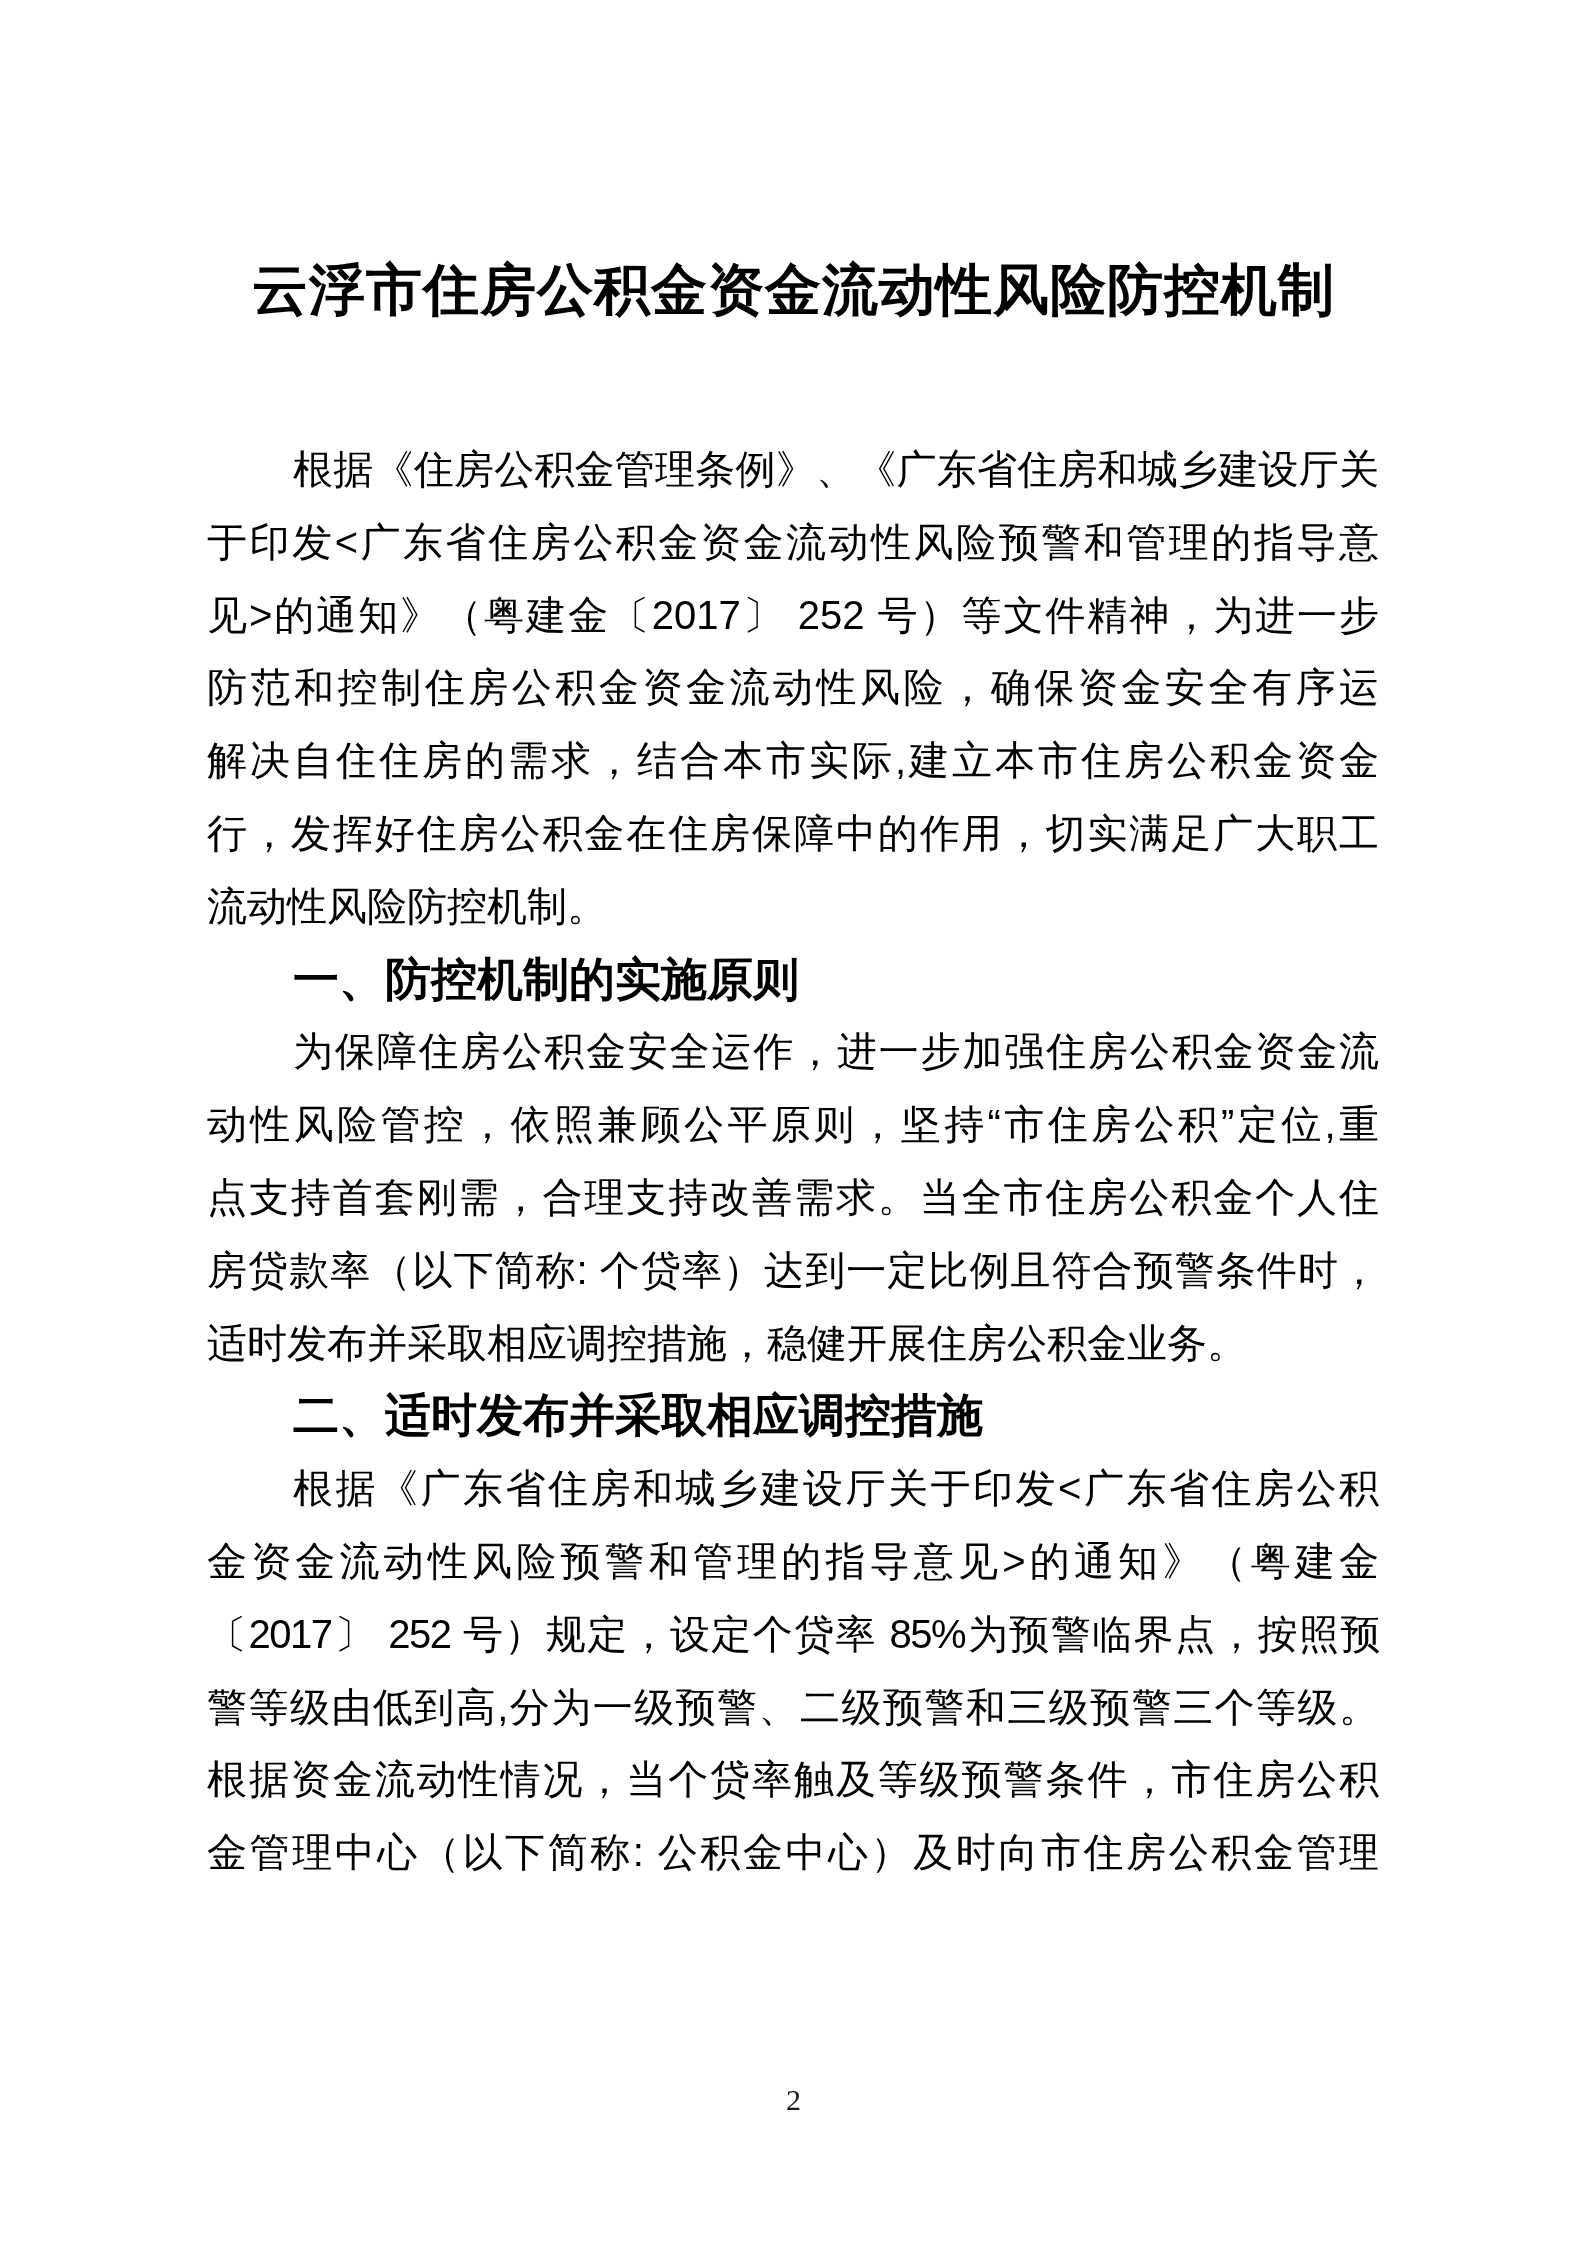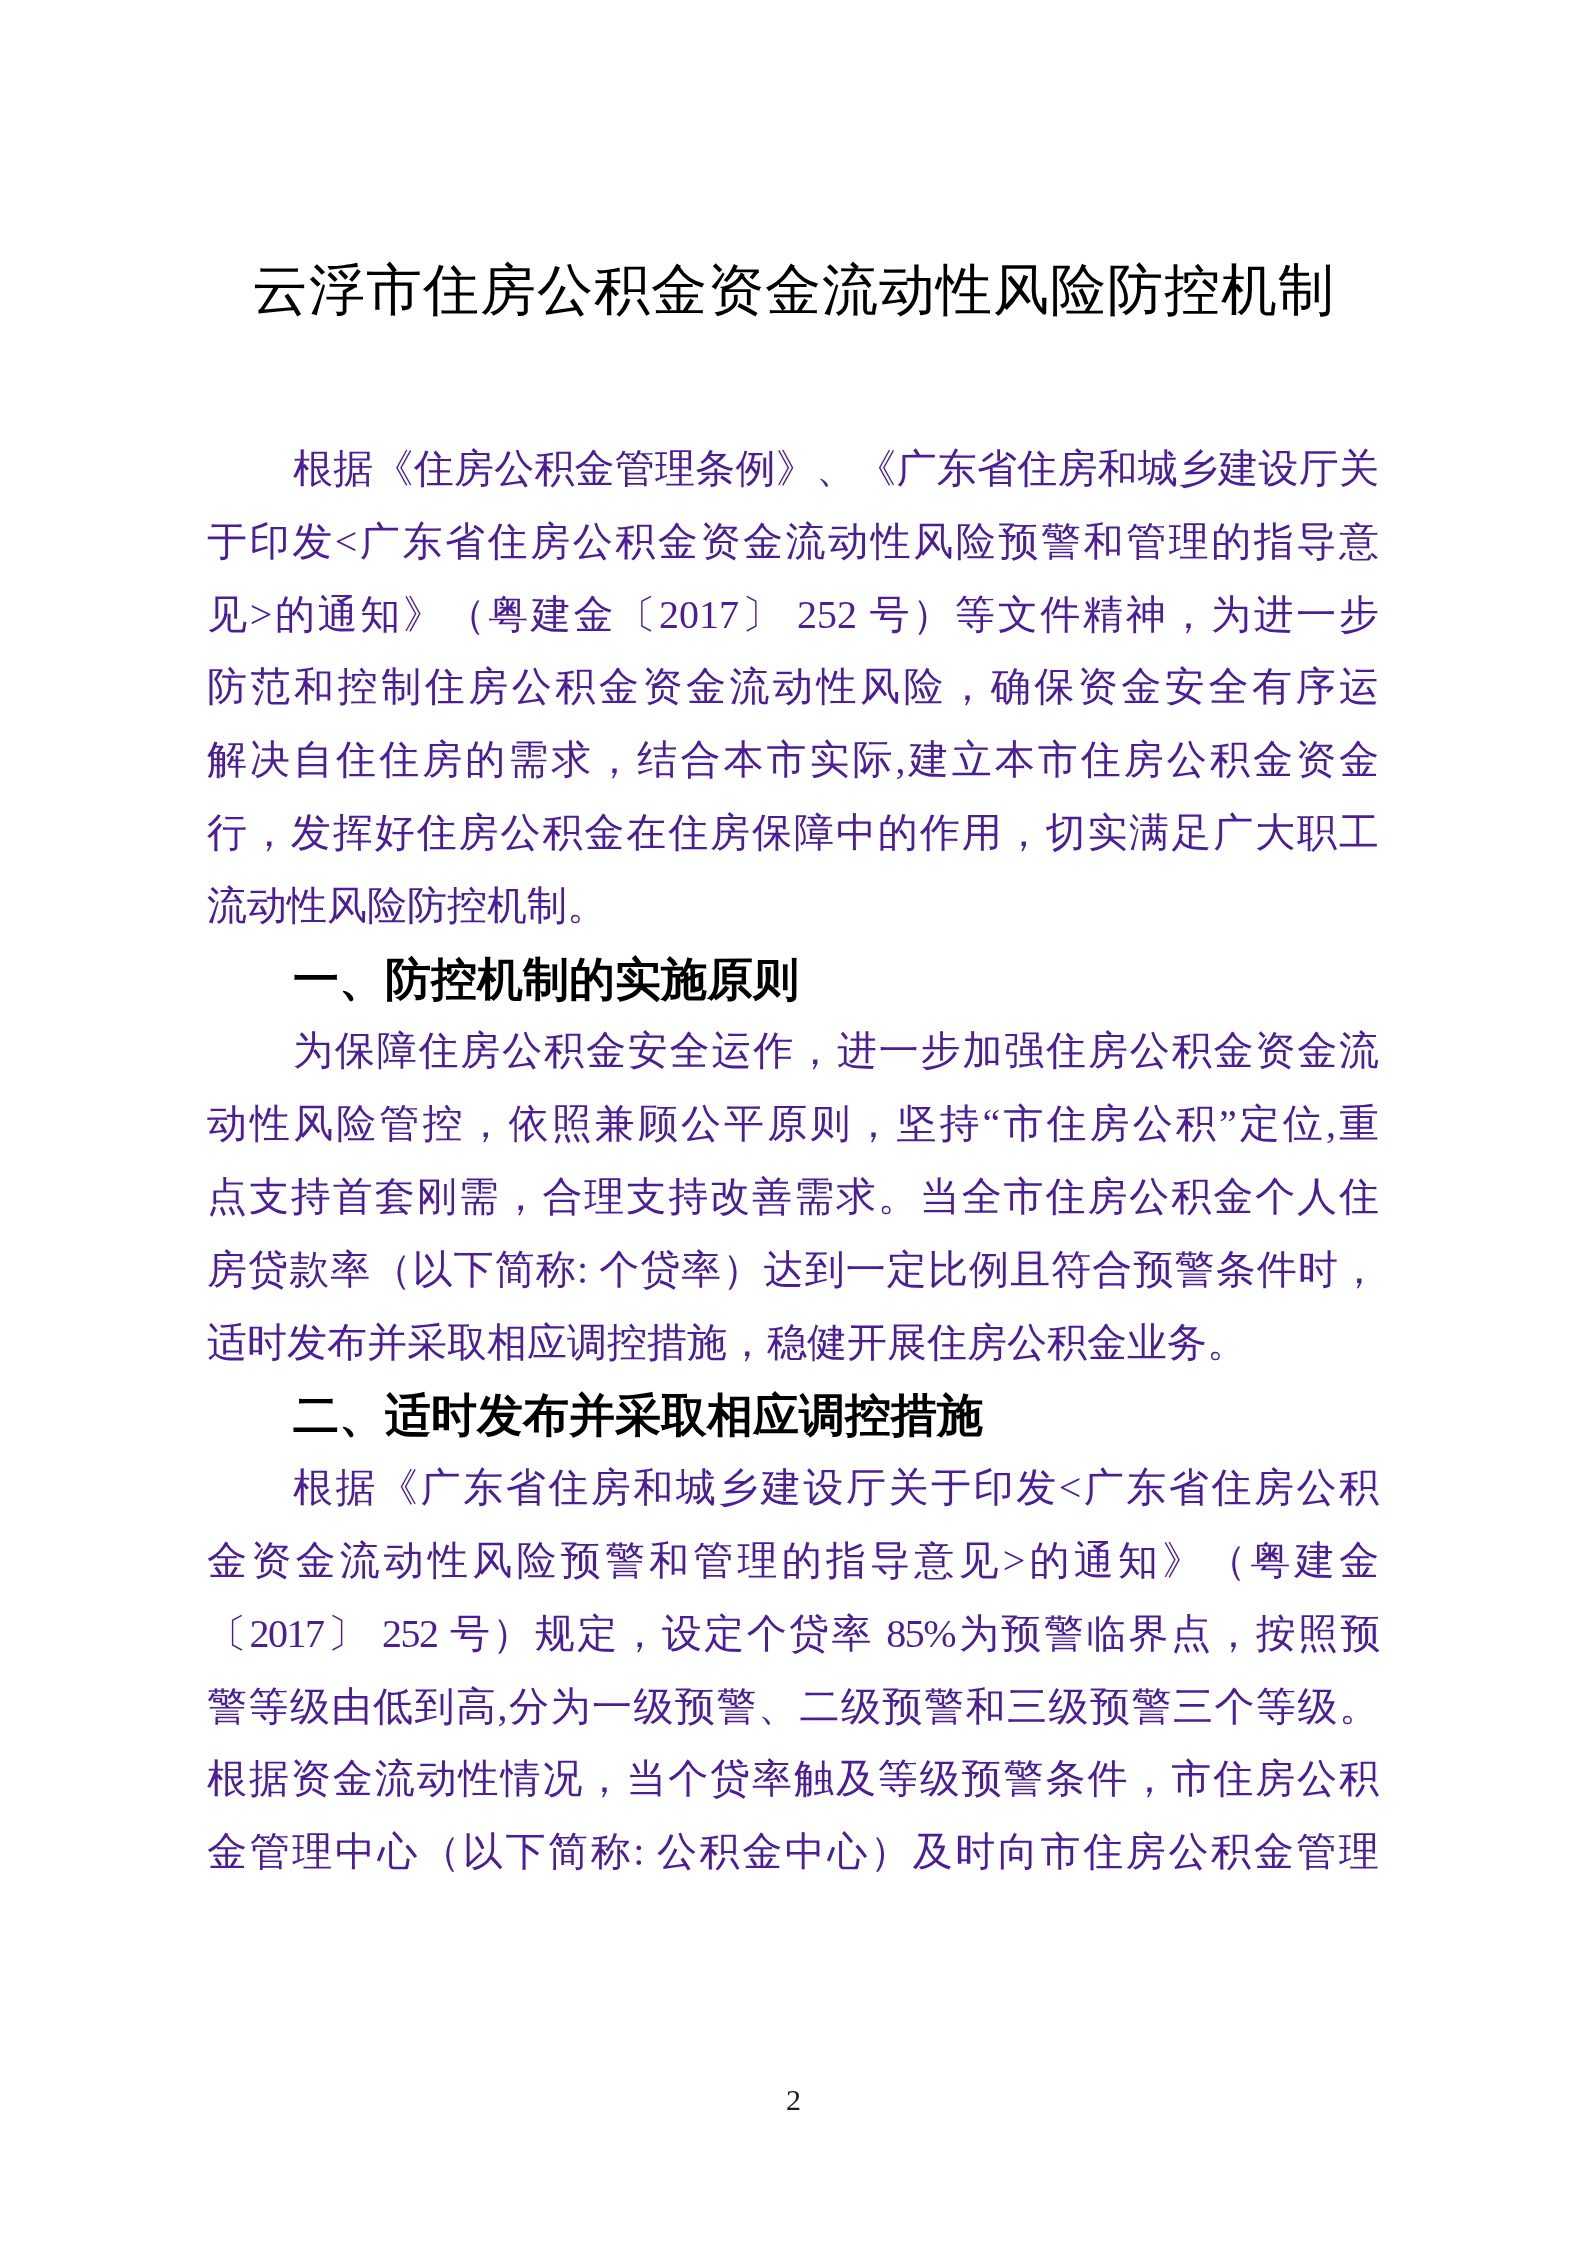--- a/index.html
+++ b/index.html
@@ -17,38 +17,38 @@
     color: #111111;
     font-family: "Liberation Serif", serif;
     overflow: hidden;
   }
   .doc-title {
     margin: 0;
     height: 64px;
     line-height: 64px;
     text-align: center;
     font-size: 56px;
-    font-weight: 400;
+    font-weight: 700;
     letter-spacing: 1px;
     font-family: "Liberation Serif", serif;
     color: #000000;
   }
   .doc-body {
     margin-left: 207px;
     margin-top: 111px;
     width: 1172px;
   }
   .line {
     height: 72.8px;
     line-height: 72.8px;
     font-size: 40px;
-    color: #4c1d95;
+    color: #000000;
     text-align: justify;
     text-align-last: justify;
-    font-family: Liberation Serif, serif;
+    font-family: Liberation Sans, sans-serif;
   }
   .line.indent {
     padding-left: 86px;
     box-sizing: border-box;
   }
   .line.para-end {
     text-align: right;
     text-align-last: left;
   }
   .line.heading {

